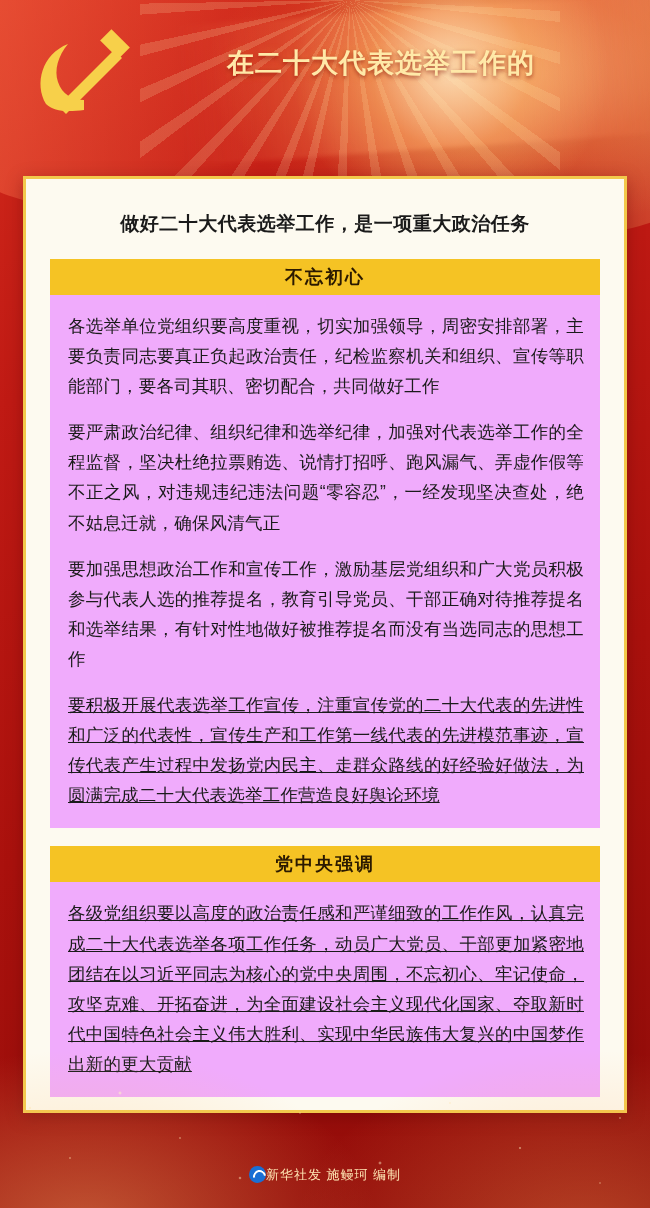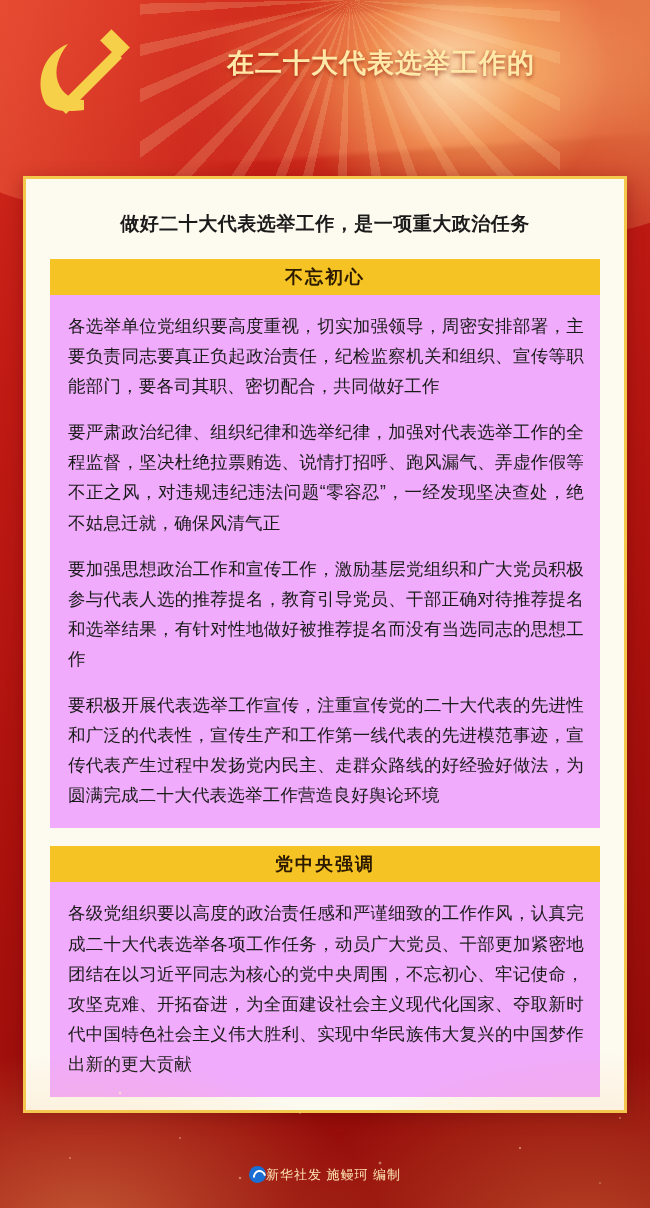--- a/index.html
+++ b/index.html
@@ -160,21 +160,21 @@
     padding: 16px 16px 18px 18px;
   }
   .para {
     font-size: 17.5px;
     line-height: 1.72;
     color: #1b1b1b;
     text-align: justify;
     margin: 0 0 16px 0;
     letter-spacing: 0.2px;
   }
-  .para:last-child { margin-bottom: 0; }
+  .para:last-child { margin-bottom: 0; text-decoration: underline; }
   .gap { height: 18px; }
 
   
   .footer {
     position: absolute;
     left: 0;
     right: 0;
     bottom: 22px;
     text-align: center;
     color: #ffe6b4;

